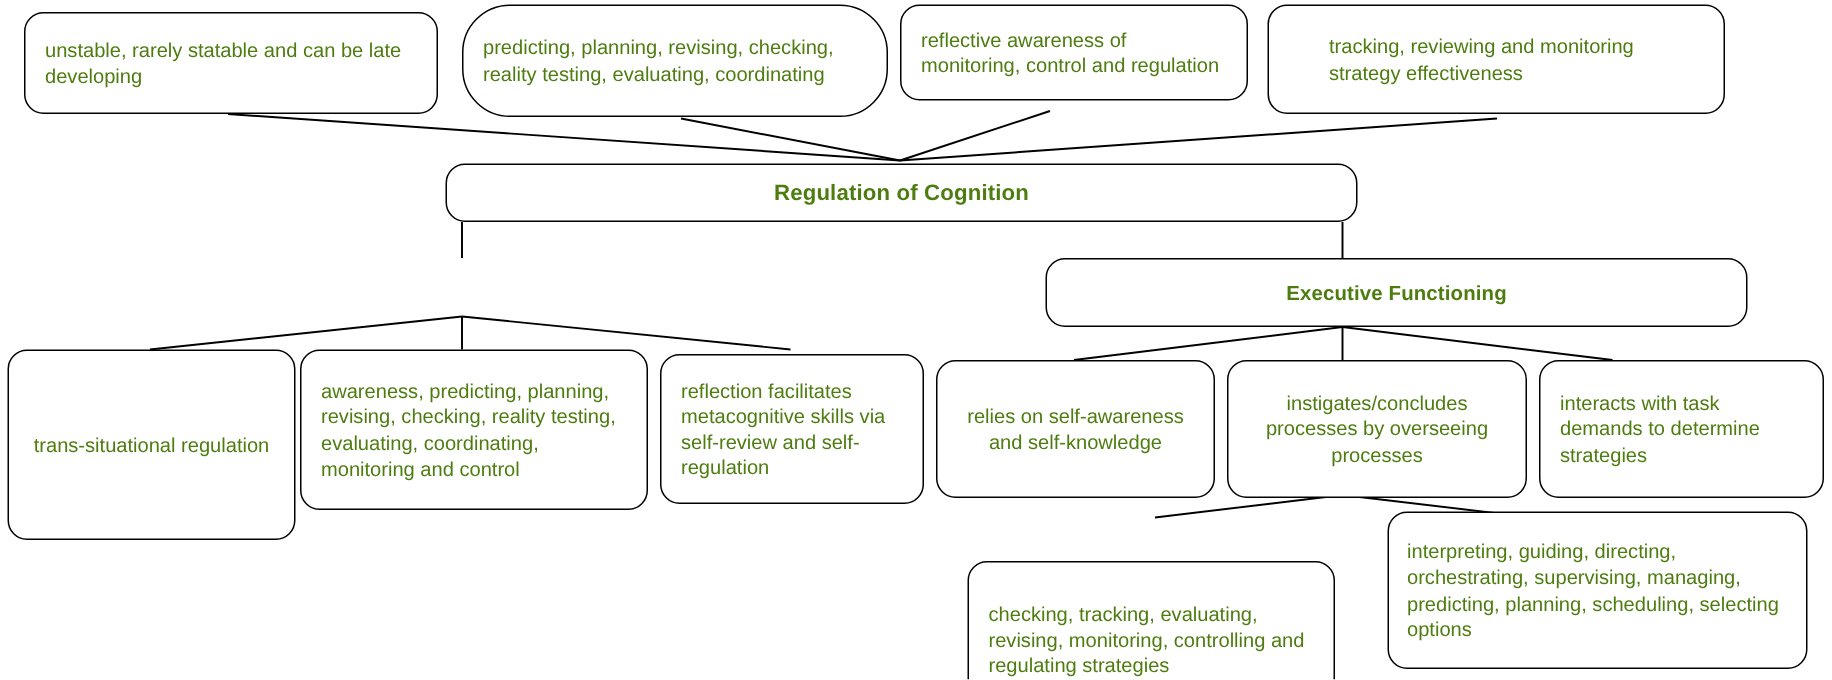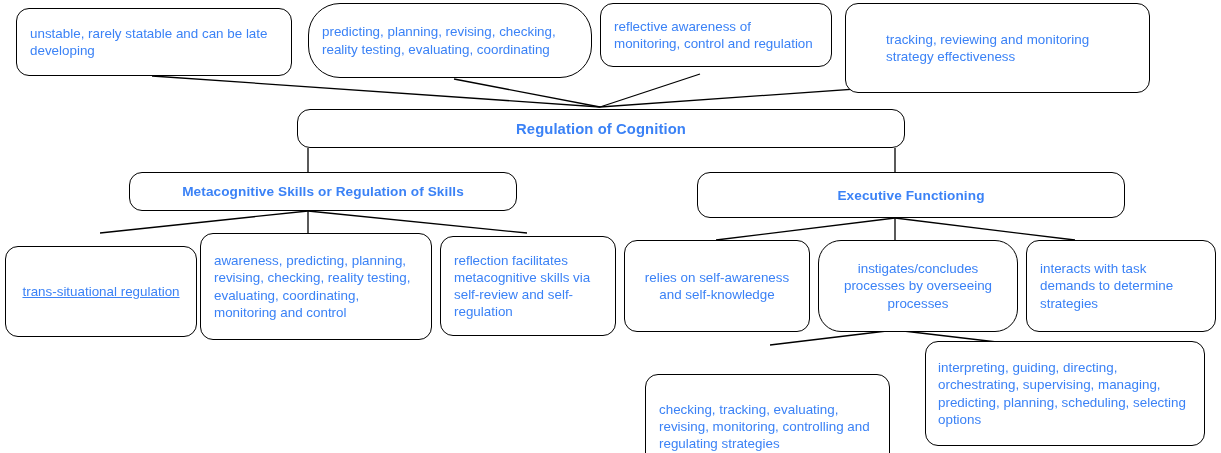--- a/index.html
+++ b/index.html
@@ -24,21 +24,21 @@
     height: 453px;
     pointer-events: none;
   }
   .node {
     position: absolute;
     box-sizing: border-box;
     border: 1.4px solid #000000;
     background: #ffffff;
     display: flex;
     align-items: center;
-    color: #3b82f6;
+    color: #4d7c0f;
     z-index: 2;
   }
   .node .txt {
     display: block;
     width: 100%;
     white-space: pre-line;
   }
   
   .leaf {
     border-radius: 13px;
@@ -102,53 +102,50 @@
   </div>
 
   <div class="node leaf" id="n-a2" style="left:308px; top:3px; width:284px; height:75px;border-radius:32px;">
     <span class="txt">predicting, planning, revising, checking, reality testing, evaluating, coordinating</span>
   </div>
 
   <div class="node leaf" id="n-a3" style="left:600px; top:3px; width:232px; height:64px;">
     <span class="txt">reflective awareness of monitoring, control and regulation</span>
   </div>
 
-  <div class="node leaf" id="n-a4" style="left:845px; top:3px; width:305px; height:90px;padding-left:40px;">
+  <div class="node leaf" id="n-a4" style="left:845px; top:3px; width:305px; height:73px;padding-left:40px;">
     <span class="txt">tracking, reviewing and monitoring strategy effectiveness</span>
   </div>
 
   <div class="node headbox" id="n-root" style="left:297px; top:109px; width:608px; height:39px;">
     <span class="txt">Regulation of Cognition</span>
   </div>
 
-  <div class="node headbox" id="n-skills" style="left:129px; top:172px; width:388px; height:39px;">
-    <span class="txt">Metacognitive Skills or Regulation of Skills</span>
-  </div>
 
-  <div class="node headbox" id="n-exec" style="left:697px; top:172px; width:428px; height:46px;">
+  <div class="node headbox" id="n-exec" style="left:697px; top:172px; width:468px; height:46px;">
     <span class="txt">Executive Functioning</span>
   </div>
 
-  <div class="node leaf-c" id="n-l1" style="left:5px; top:246px; width:192px; height:91px;text-decoration:underline;">
+  <div class="node leaf-c" id="n-l1" style="left:5px; top:233px; width:192px; height:127px;">
     <span class="txt">trans-situational regulation</span>
   </div>
 
   <div class="node leaf" id="n-l2" style="left:200px; top:233px; width:232px; height:107px;">
     <span class="txt">awareness, predicting, planning, revising, checking, reality testing, evaluating, coordinating, monitoring and control</span>
   </div>
 
   <div class="node leaf" id="n-l3" style="left:440px; top:236px; width:176px; height:100px;">
     <span class="txt">reflection facilitates metacognitive skills via self-review and self-regulation</span>
   </div>
 
   <div class="node leaf-c" id="n-r1" style="left:624px; top:240px; width:186px; height:92px;">
     <span class="txt">relies on self-awareness and self-knowledge</span>
   </div>
 
-  <div class="node leaf-c" id="n-r2" style="left:818px; top:240px; width:200px; height:92px;border-radius:23px;">
+  <div class="node leaf-c" id="n-r2" style="left:818px; top:240px; width:200px; height:92px;">
     <span class="txt">instigates/concludes processes by overseeing processes</span>
   </div>
 
   <div class="node leaf" id="n-r3" style="left:1026px; top:240px; width:190px; height:92px;">
     <span class="txt">interacts with task demands to determine strategies</span>
   </div>
 
   <div class="node leaf" id="n-s1" style="left:645px; top:345px; width:245px; height:105px;margin-top:29px;">
     <span class="txt">checking, tracking, evaluating, revising, monitoring, controlling and regulating strategies</span>
   </div>

